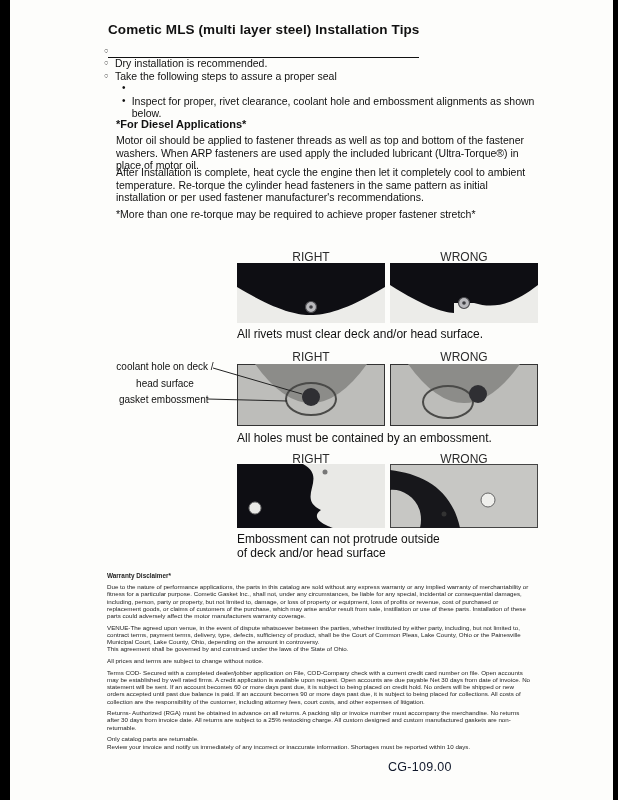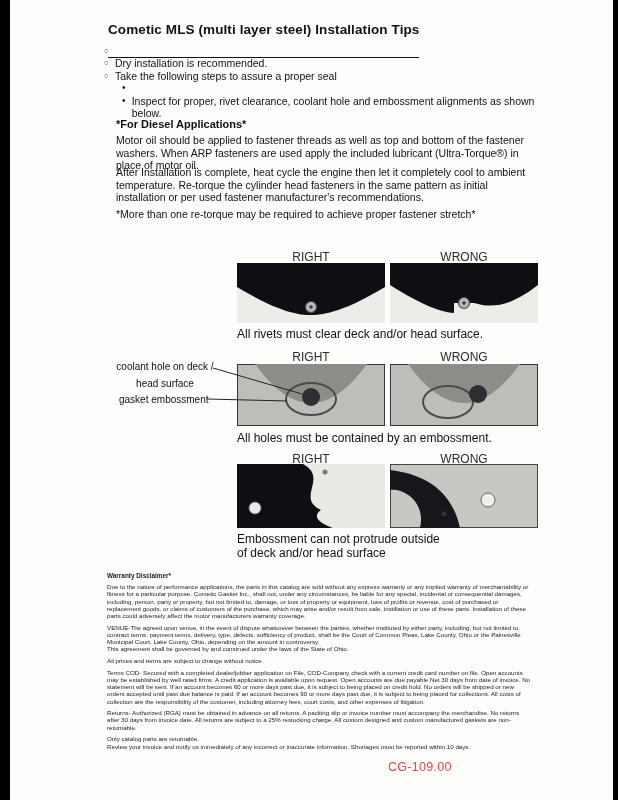--- a/index.html
+++ b/index.html
@@ -37,21 +37,21 @@
   .panel svg { display:block; }
   .cap { position:absolute; font-size:12px; color:#111; }
   .lbl { position:absolute; font-size:10px; line-height:17px; color:#111; }
   .lbl.center { text-align:center; }
   .leaders { position:absolute; z-index:5; }
 
   .legal { position:absolute; top:572px; left:107px; width:426px; font-size:6.2px; line-height:7.2px; color:#1c1c1c; }
   .legal .lh { font-weight:bold; margin-bottom:4px; font-size:6.4px; }
   .legal p { margin-bottom:4.5px; white-space:pre-line; }
 
-  .footer { position:absolute; top:760px; left:388px; font-size:12.5px; color:#ef4444; letter-spacing:.3px; }
+  .footer { position:absolute; top:760px; left:388px; font-size:12.5px; color:#0f172a; letter-spacing:.3px; }
 </style>
 </head>
 <body>
 
 <div class="page">
   <div class="edge left"></div>
   <div class="edge right"></div>
 
   <h1 class="title">Cometic MLS (multi layer steel) Installation Tips</h1>
 

